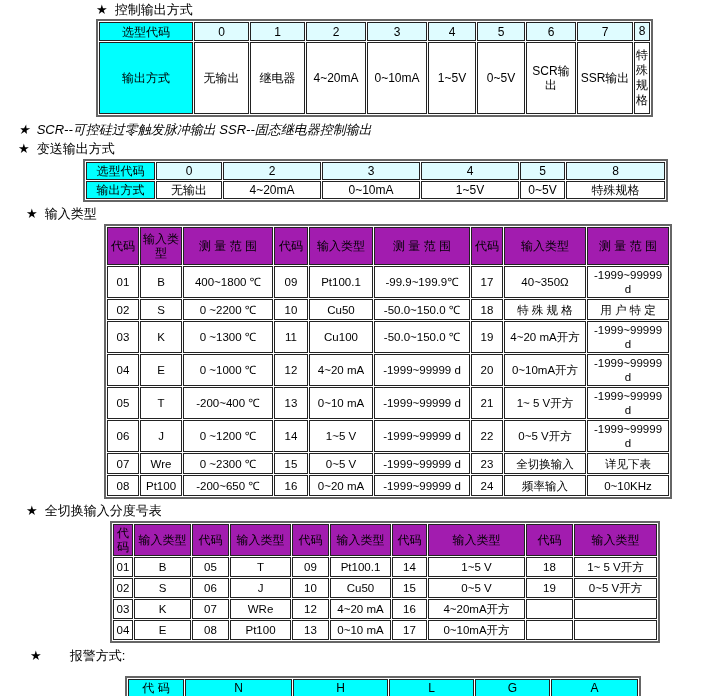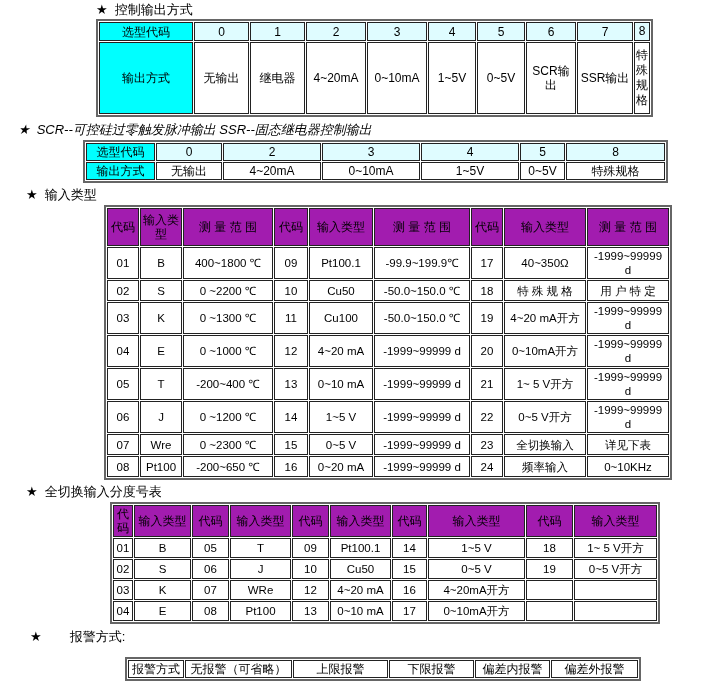--- a/index.html
+++ b/index.html
@@ -90,20 +90,23 @@
           <td class="c8">SSR输出</td>
           <td class="c9">特殊规格</td>
         </tr>
       </tbody>
   </table>
 
   <div class="sec note">
     <span class="star">★</span><span>SCR--可控硅过零触发脉冲输出 SSR--固态继电器控制输出</span>
   </div>
 
+  <div class="sec t2t">
+    <span class="star">★</span><span>变送输出方式</span>
+  </div>
   <table id="t2">
     <colgroup>
       <col style="width:69px">
         <col style="width:66px">
         <col style="width:98px">
         <col style="width:98px">
       <col style="width:98px">
         <col style="width:45px">
         <col style="width:99px">
     </colgroup>
@@ -337,20 +340,28 @@
   <table id="t5">
     <colgroup>
       <col style="width:56px">
         <col style="width:107px">
         <col style="width:95px">
         <col style="width:85px">
       <col style="width:75px">
         <col style="width:87px">
     </colgroup>
     <tbody>
+        <tr class="r0">
+          <td class="c0">代 码</td>
+          <td class="c1">N</td>
+          <td class="c2">H</td>
+          <td class="c3">L</td>
+          <td class="c4">G</td>
+          <td class="c5">A</td>
+        </tr>
         <tr class="r1">
           <td class="c0">报警方式</td>
           <td class="c1">无报警（可省略）</td>
           <td class="c2">上限报警</td>
           <td class="c3">下限报警</td>
           <td class="c4">偏差内报警</td>
           <td class="c5">偏差外报警</td>
         </tr>
       </tbody>
   </table>

